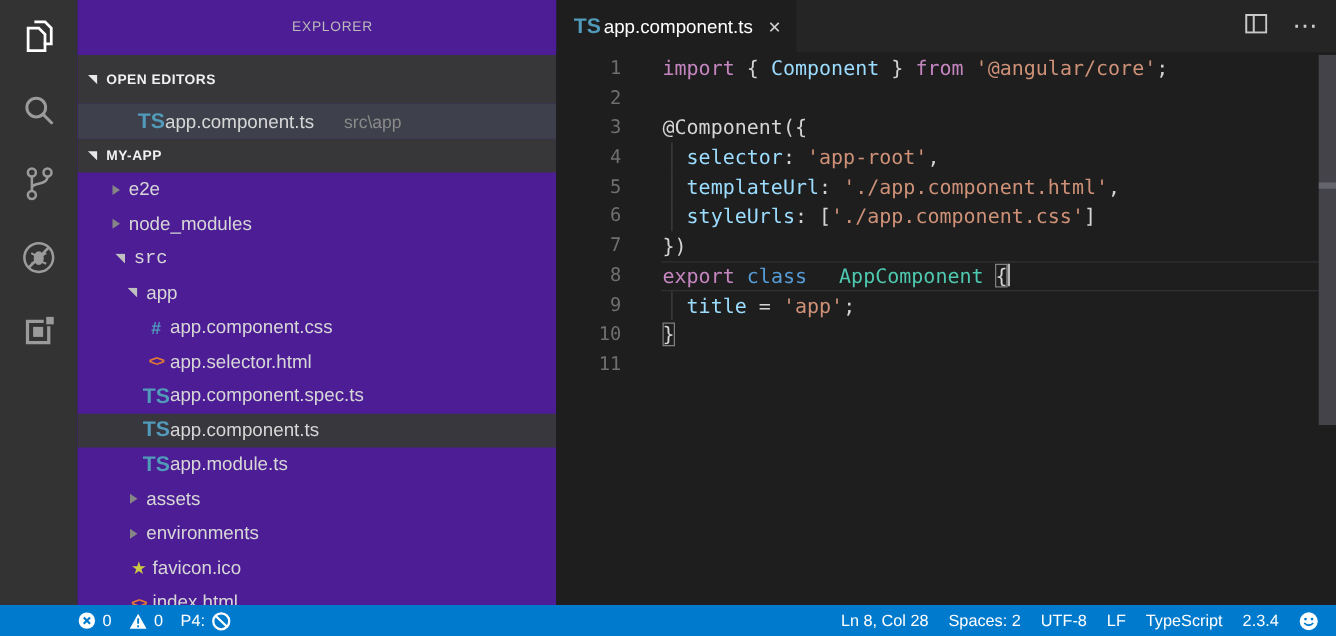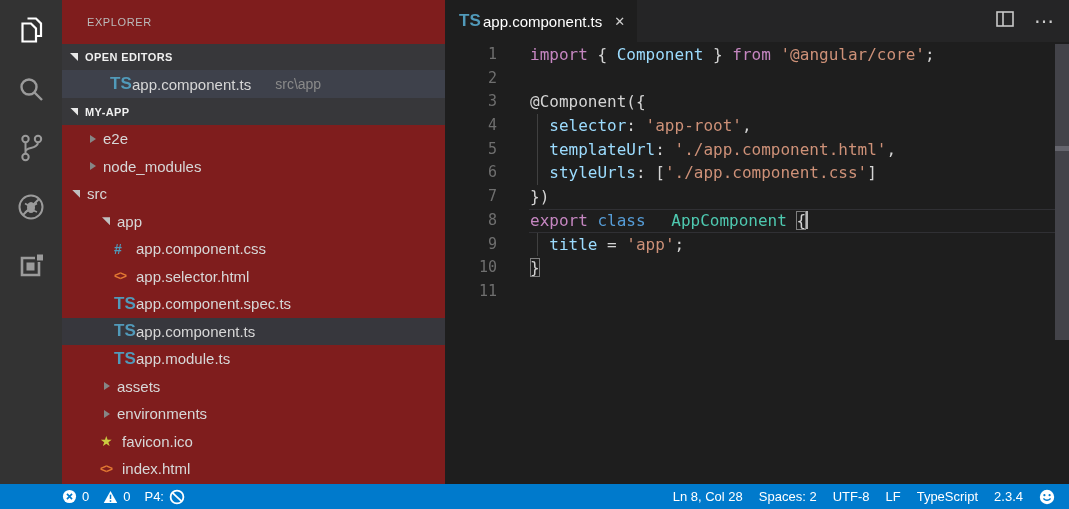--- a/index.html
+++ b/index.html
@@ -6,23 +6,23 @@
   html, body { width: 1069px; height: 509px; overflow: hidden; }
   body { background: #1e1e1e; font-family: "Liberation Sans", sans-serif; -webkit-font-smoothing: antialiased; }
   .app { width: 1069px; height: 509px; display: flex; flex-direction: column; }
   .main { flex: 1; min-height: 0; display: flex; }
 
   
   .activitybar { width: 62px; background: #333333; flex: none; display: flex; flex-direction: column; padding-top: 2px; }
   .ab-item { height: 59px; display: flex; align-items: center; justify-content: center; cursor: pointer; }
 
   
-  .sidebar { width: 383px; flex: none; background: #7f1d1d; color: #cccccc; overflow: hidden; position: relative; }
+  .sidebar { width: 383px; flex: none; background: #4c1d95; color: #cccccc; overflow: hidden; position: relative; text-align: center; }
   .sidebar-title { height: 44px; line-height: 44px; padding-left: 25px; font-size: 11px; letter-spacing: 0.6px; color: #bbbbbb; }
-  .section-header { height: 26px; background: #37373a; display: flex; align-items: center; padding-left: 6px; }
+  .section-header { height: 39px; background: #37373a; display: flex; align-items: center; padding-left: 6px; }
   .section-header.proj { height: 27px; }
   .hdr-label { font-size: 11px; font-weight: bold; color: #f0f0f0; letter-spacing: 0.4px; }
   .twistie { width: 14px; height: 12px; flex: none; position: relative; margin-right: 3px; }
   .twistie.exp::before { content: ""; position: absolute; left: 2px; top: 2px; width: 8px; height: 8px;
       background: #c0c0c0; clip-path: polygon(0 0, 100% 0, 100% 100%); }
   .twistie.hdr.exp::before { background: #e8e8e8; }
   .twistie.col::before { content: ""; position: absolute; left: 4px; top: 2px; width: 0; height: 0;
       border-top: 4px solid transparent; border-bottom: 4px solid transparent; border-left: 6px solid #868686; }
   .oe-item { height: 28px; display: flex; align-items: center; padding-left: 48px; cursor: pointer; }
   .oe-item.selected { background: #3e414b; }
@@ -135,21 +135,21 @@
       </div>
       <div id="tree">
           <div class="tree-row" style="padding-left: 24px;">
             <span class="twistie col"></span>
             <span class="tree-label">e2e</span>
           </div>
           <div class="tree-row" style="padding-left: 24px;">
             <span class="twistie col"></span>
             <span class="tree-label">node_modules</span>
           </div>
-          <div class="tree-row" style="padding-left: 8px;">
+          <div class="tree-row" style="padding-left: 28px; font-family: Liberation Mono, monospace;">
             <span class="twistie exp"></span>
             <span class="tree-label">src</span>
           </div>
           <div class="tree-row" style="padding-left: 38px;">
             <span class="twistie exp"></span>
             <span class="tree-label">app</span>
           </div>
           <div class="tree-row" style="padding-left: 52px;">
             <span class="fi fi-css">#</span>
             <span class="tree-label">app.component.css</span>

